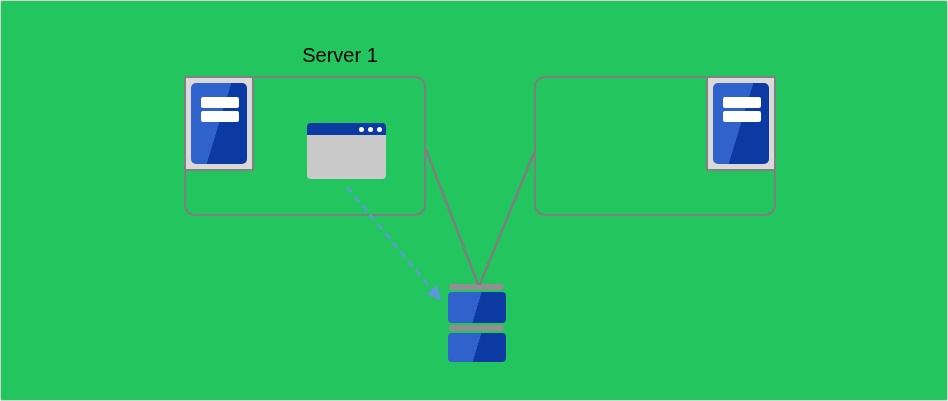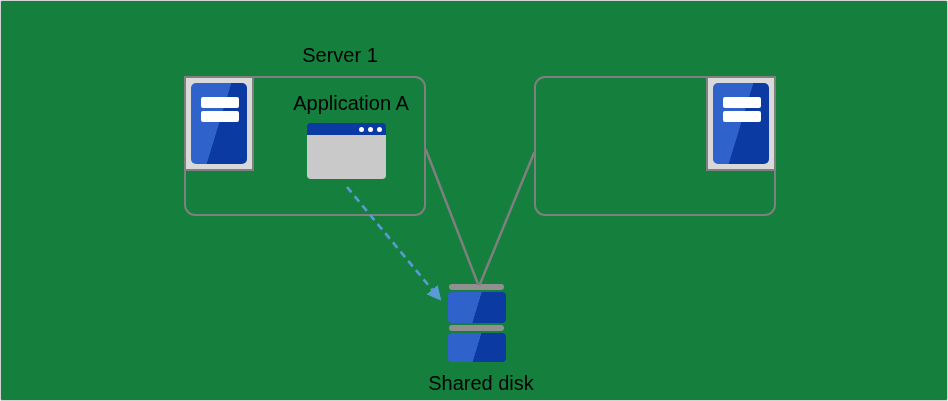--- a/index.html
+++ b/index.html
@@ -11,21 +11,21 @@
     --frame-border:#808080;
     --window-body:#c9c9c9;
     --disk-cap:#909090;
     --arrow-blue:#5b9bd5;
     --connector:#7f7f7f;
     --label-color:#000000;
     --canvas-border:#d3d3d3;
   }
   .canvas{
     position:relative;width:948px;height:401px;box-sizing:border-box;
-    background:#15803d;border:1px solid var(--canvas-border);border-radius:2px;overflow:hidden;
+    background:#22c55e;border:1px solid var(--canvas-border);border-radius:2px;overflow:hidden;
   }
   .label{
     position:absolute;color:var(--label-color);font-size:20px;line-height:23px;
     text-align:center;white-space:nowrap;z-index:4;
   }
   .server-box{
     position:absolute;width:242px;height:140px;box-sizing:border-box;
     border:2.5px solid var(--box-border);border-radius:11px;background:transparent;z-index:1;
   }
   #server1-box{left:183px;top:75px;}
@@ -95,21 +95,20 @@
 
   <div class="label" id="server1-label">Server 1</div>
 
   <div class="server-box" id="server1-box"></div>
   <div class="icon-frame" id="server1-icon">
     <div class="server-tower">
       <div class="tower-slot s1"></div>
       <div class="tower-slot s2"></div>
     </div>
   </div>
-  <div class="label" id="application-label">Application A</div>
   <div class="window-icon">
     <div class="window-titlebar">
       <div class="window-dots">
         <i></i>
           <i></i>
           <i></i>
       </div>
     </div>
     <div class="window-body"></div>
   </div>
@@ -119,15 +118,14 @@
     <div class="server-tower">
       <div class="tower-slot s1"></div>
       <div class="tower-slot s2"></div>
     </div>
   </div>
 
   <div class="disk-cap" id="disk-cap-1"></div>
   <div class="disk-unit" id="disk-unit-1"></div>
   <div class="disk-cap" id="disk-cap-2"></div>
   <div class="disk-unit" id="disk-unit-2"></div>
-  <div class="label" id="shared-disk-label">Shared disk</div>
 
 </div>
 
 </body></html>

